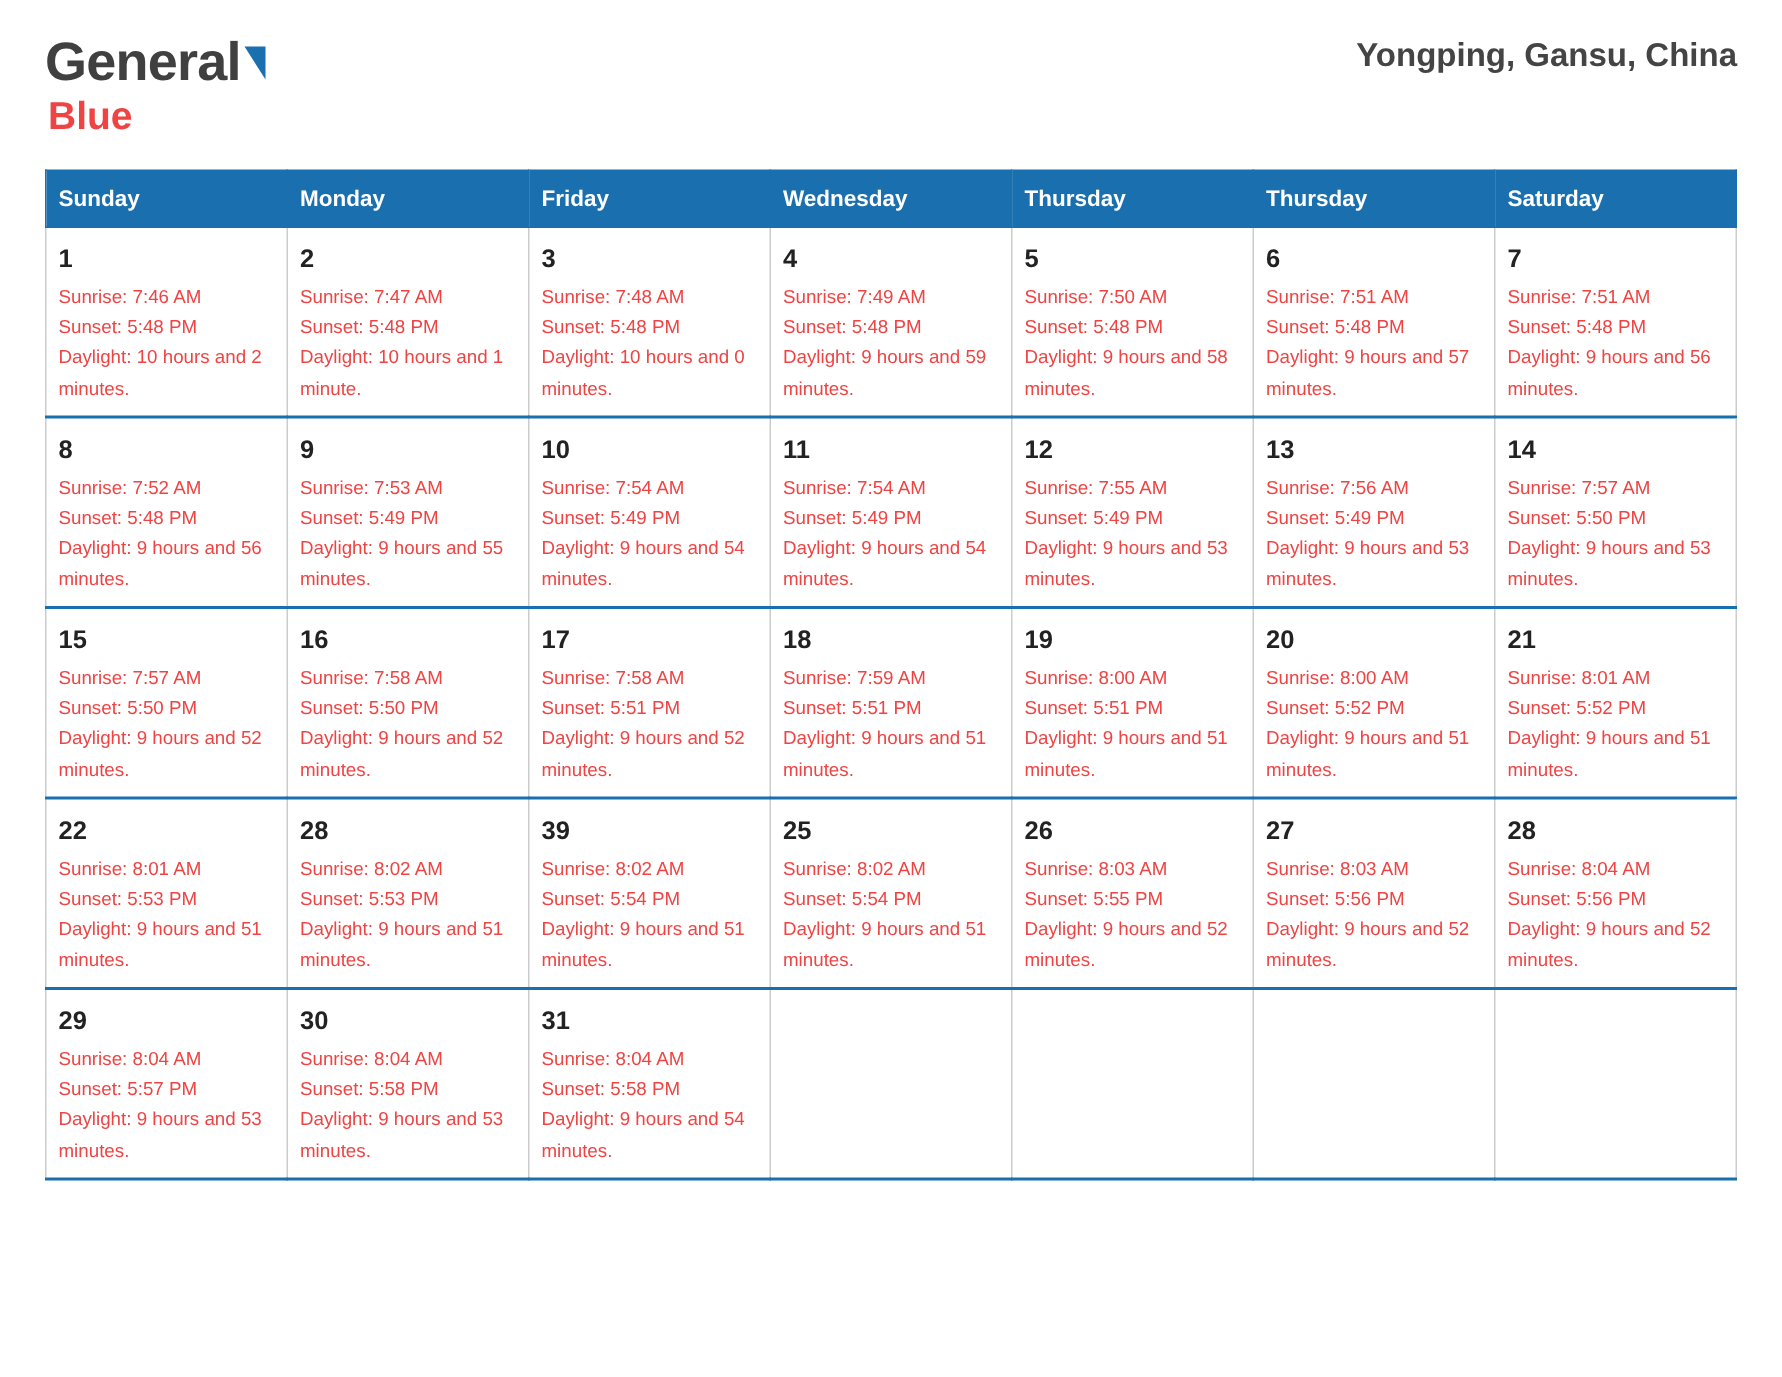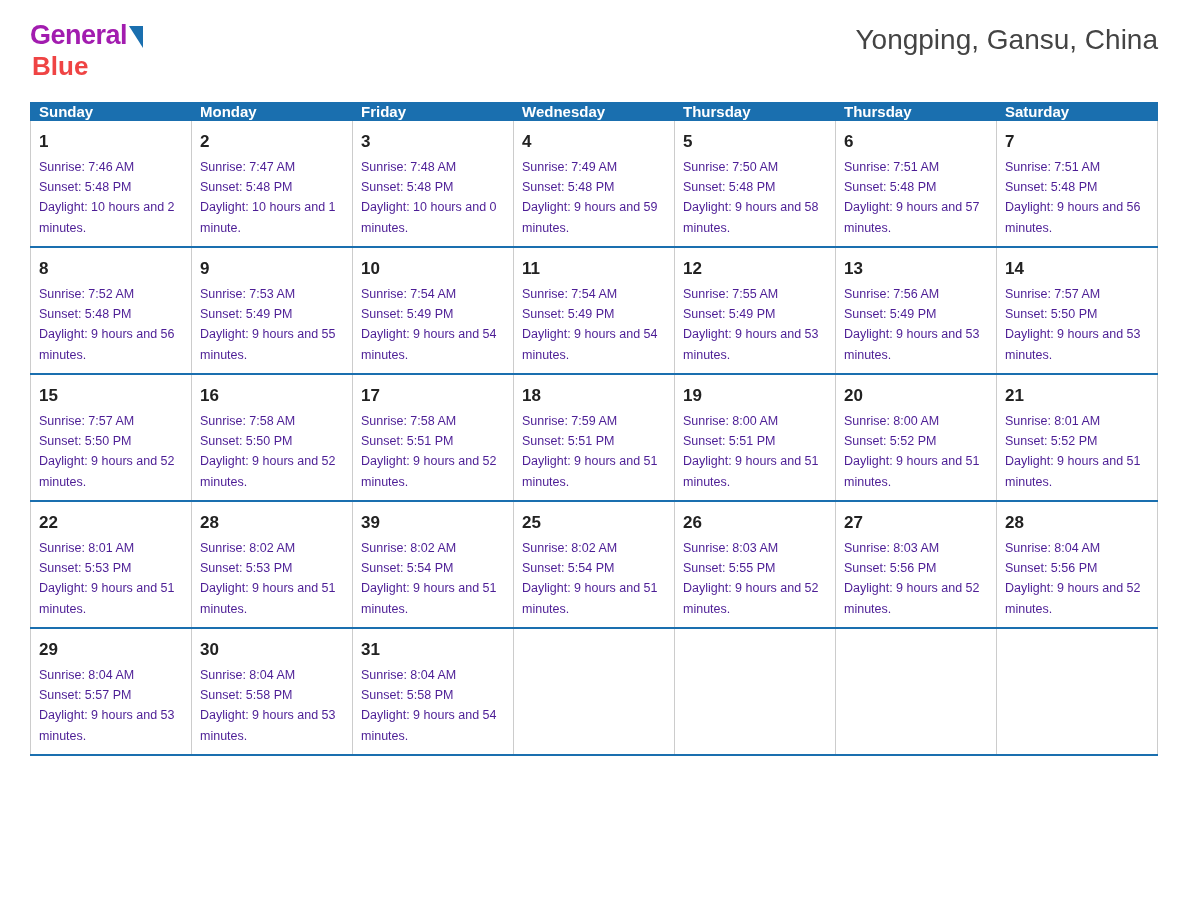--- a/index.html
+++ b/index.html
@@ -19,23 +19,23 @@
     .logo {
       display: flex;
       flex-direction: column;
       align-items: flex-start;
     }
     .logo-top {
       display: flex;
       align-items: center;
     }
     .logo-general {
-      font-size: 27px;
-      font-weight: bold;
-      color: #a21caf;
+      font-size: 36px;
+      font-weight: bold;
+      color: #404040;
       letter-spacing: -0.5px;
     }
     .logo-arrow {
       width: 0;
       height: 0;
       border-left: 14px solid transparent;
       border-right: 0px solid transparent;
       border-top: 22px solid #1a6faf;
       margin-left: 2px;
       margin-top: 2px;
@@ -49,59 +49,59 @@
     .title-block {
       text-align: right;
     }
     .title-block h1 {
       font-size: 52px;
       font-weight: normal;
       color: #222;
       line-height: 1.1;
     }
     .title-block h2 {
-      font-size: 28px;
-      font-weight: normal;
+      font-size: 22px;
+      font-weight: bold;
       color: #444;
       margin-top: 4px;
     }
     table {
       width: 100%;
       border-collapse: collapse;
       table-layout: fixed;
     }
     thead tr {
       background-color: #1a6faf;
     }
     thead th {
       color: #fff;
       font-size: 15px;
       font-weight: bold;
-      padding: 0 8px;
+      padding: 10px 8px;
       text-align: left;
       border: 1px solid #1a6faf;
     }
     tbody td {
       vertical-align: top;
       padding: 8px;
       border: 1px solid #ccc;
       font-size: 13px;
       color: #333;
       line-height: 1.5;
     }
     .day-number {
       font-size: 17px;
       font-weight: bold;
       color: #222;
       display: block;
       margin-bottom: 2px;
     }
     .day-info {
       font-size: 12.5px;
-      color: #4c1d95;
+      color: #ef4444;
       line-height: 1.55;
     }
     tbody tr {
       border-bottom: 2px solid #1a6faf;
     }
     tbody td:first-child {
       border-left: 1px solid #ccc;
     }
     .empty-cell {
       background: #fff;

